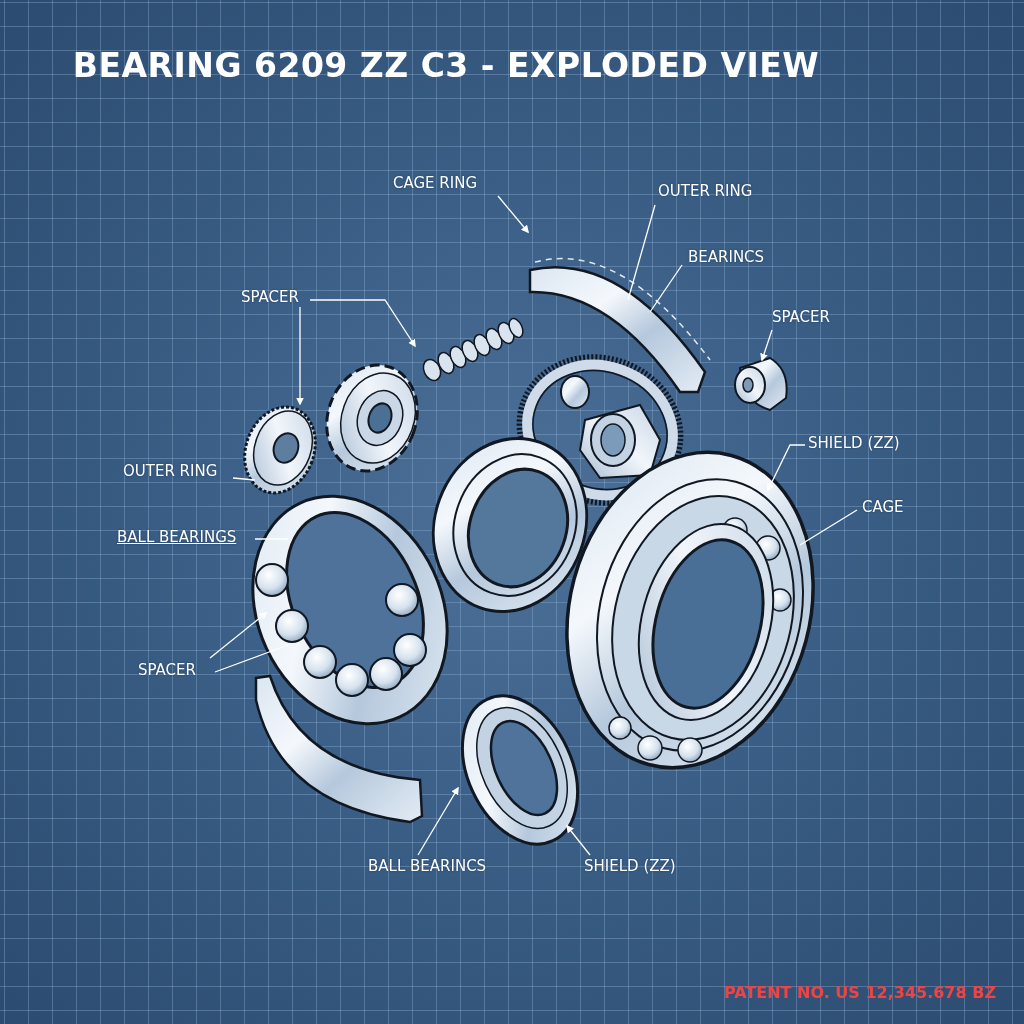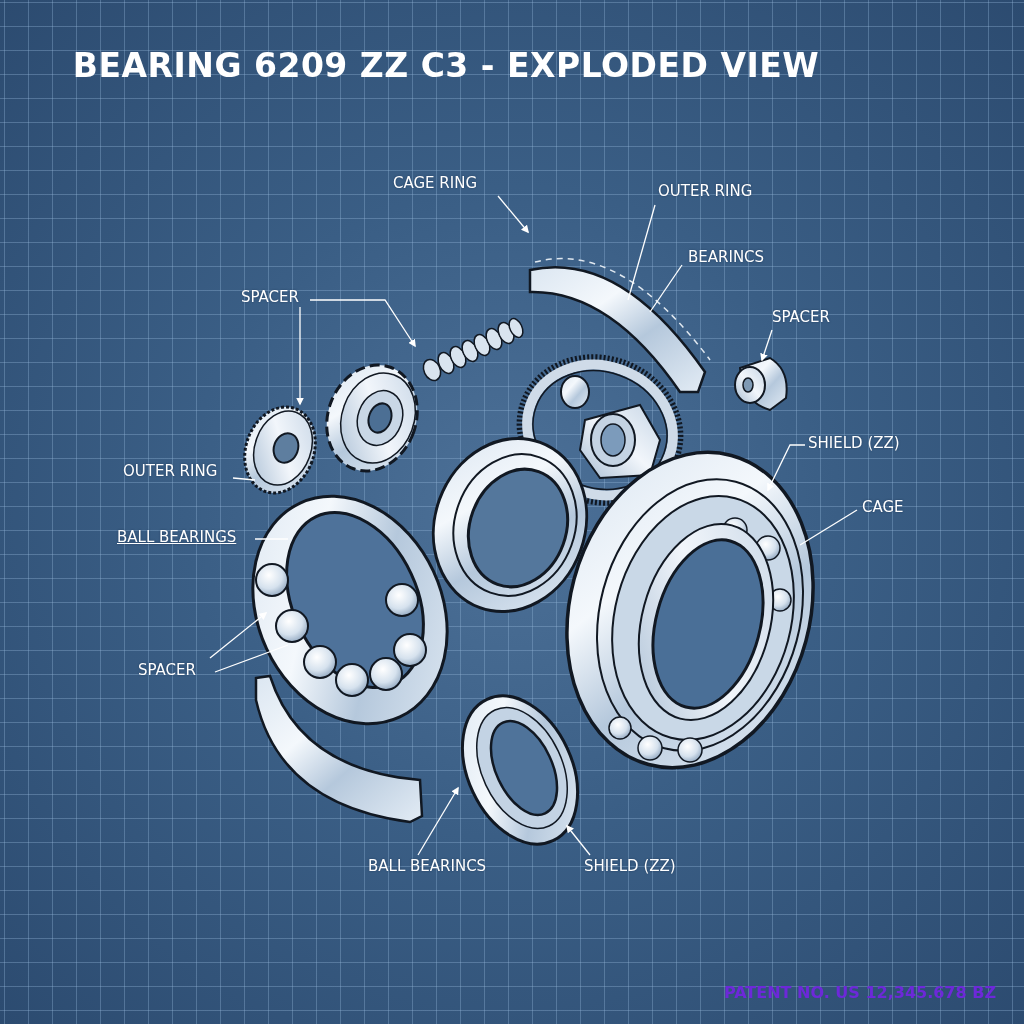--- a/index.html
+++ b/index.html
@@ -21,21 +21,21 @@
     color:#ffffff; font-weight:bold; font-size:33px; letter-spacing:0.5px;
     font-family: "DejaVu Sans", sans-serif;
     padding-left: 28px;
   }
   .label {
     position:absolute; color:#ffffff; font-size:15px;
     font-family: "DejaVu Sans", sans-serif; white-space:nowrap;
     text-shadow: 0 0 2px rgba(20,40,70,0.6);
   }
   .patent {
-    position:absolute; right:28px; bottom:22px; color:#6d28d9;
+    position:absolute; right:28px; bottom:22px; color:#ef4444;
     font-size:16px; font-weight:bold; font-family: "DejaVu Sans", sans-serif; padding-left: 12px;
   }
   svg.art { position:absolute; inset:0; }
 </style>
 </head>
 <body>
 
 <div class="grid"></div>
 
 <svg class="art" width="1024" height="1024" viewBox="0 0 1024 1024">

